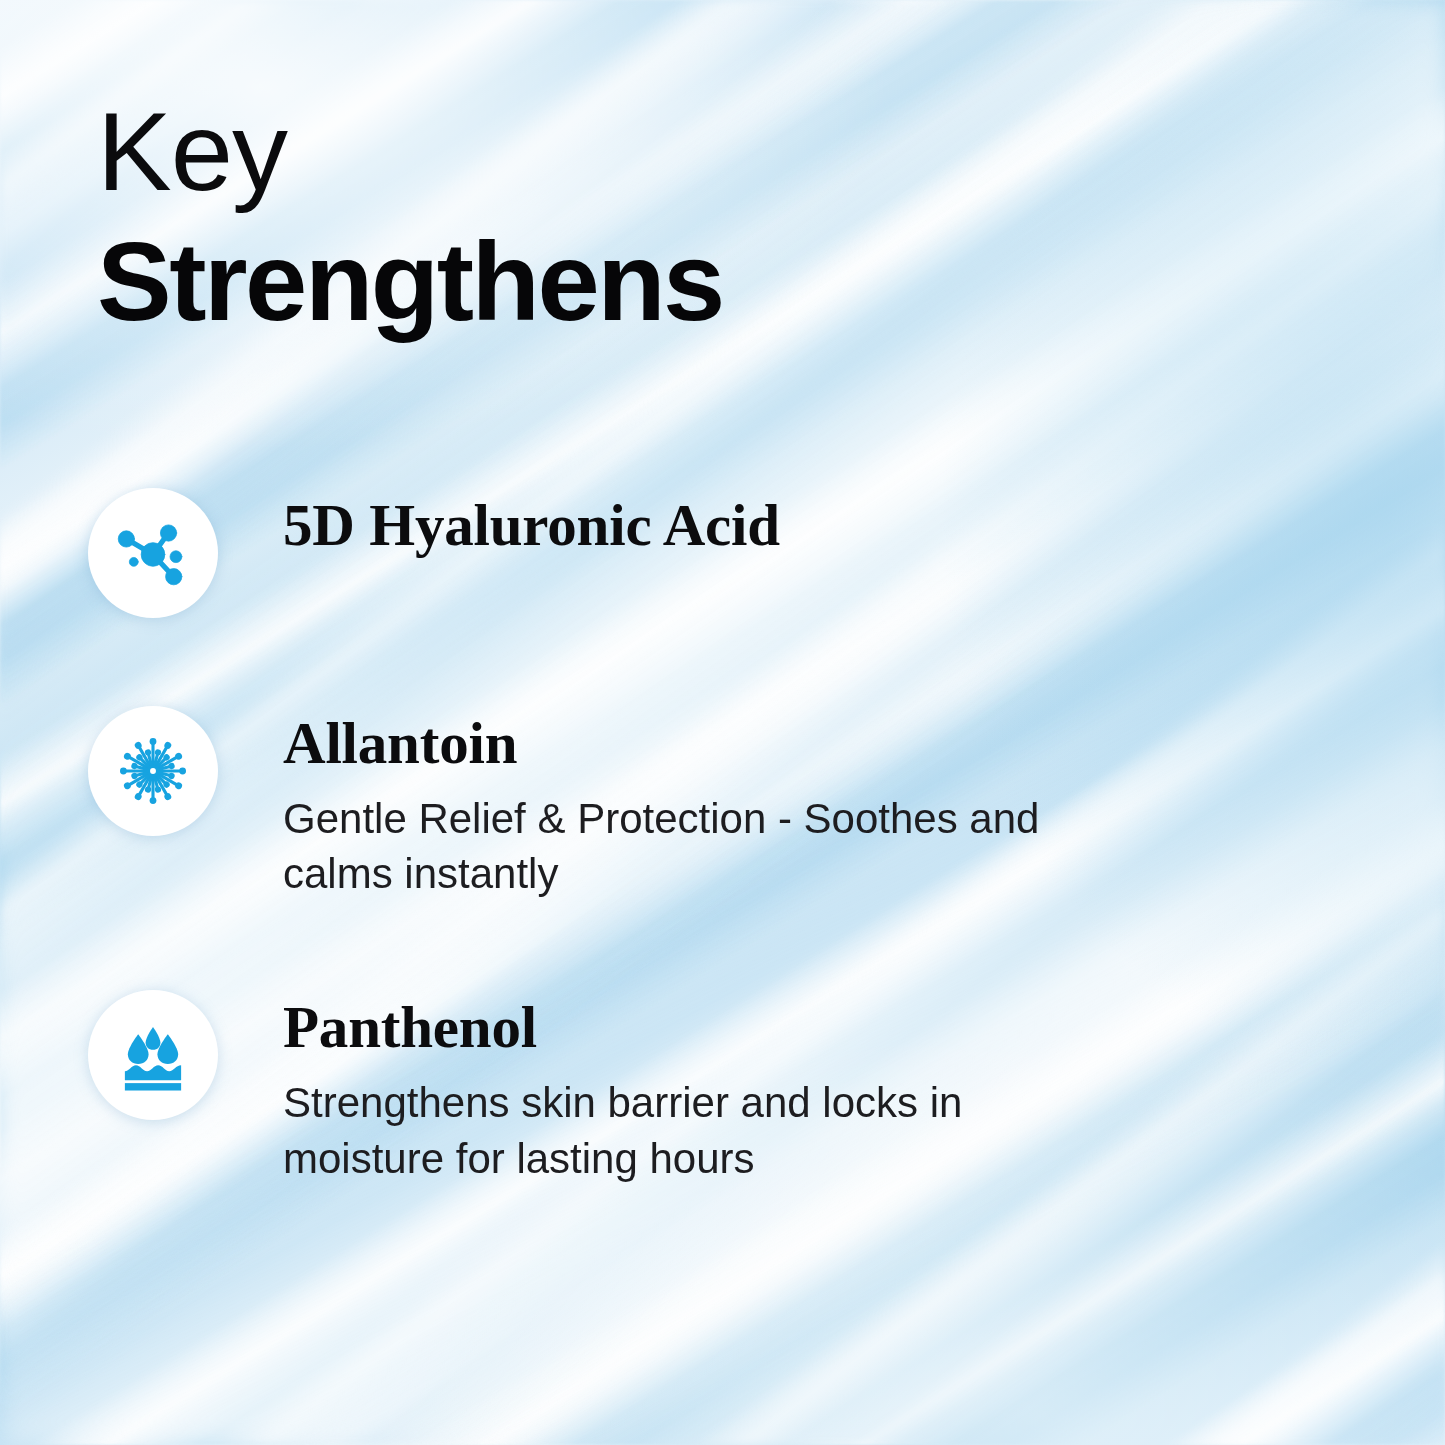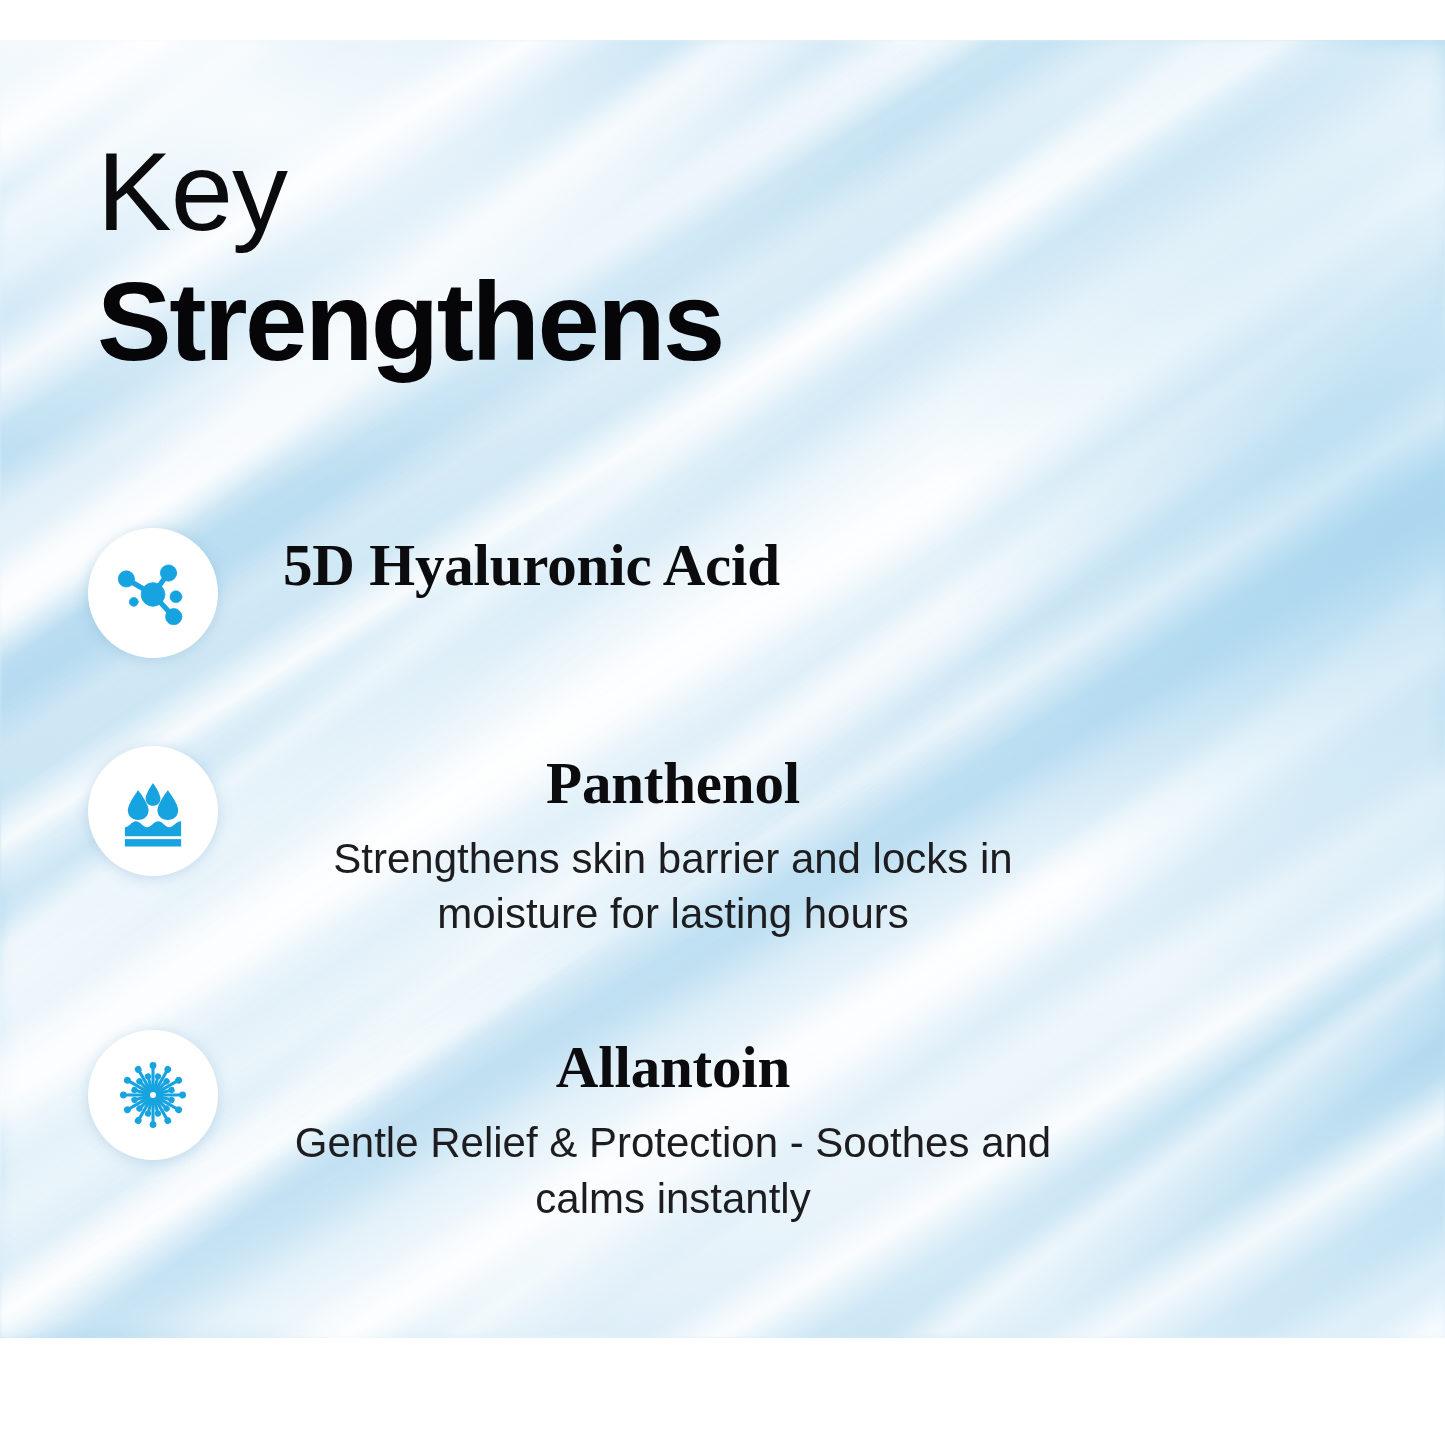--- a/index.html
+++ b/index.html
@@ -8,24 +8,23 @@
     padding: 0;
     background: #ffffff;
   }
   body {
     font-family: "Liberation Sans", sans-serif;
   }
 
   .poster {
     position: relative;
     width: 1445px;
-    height: 1298px;
+    height: 1445px;
     overflow: hidden;
     background: #f97316;
-    margin-top: 40px;
   }
 
   
   .bg-layer {
     position: absolute;
     inset: 0;
     pointer-events: none;
   }
 
   .bg-base {
@@ -136,21 +135,20 @@
     letter-spacing: -2.5px;
     color: #060608;
     margin-top: 18px;
   }
 
   .items {
     position: absolute;
     left: 88px;
     top: 488px;
     width: 1050px;
-    text-align: center;
   }
 
   .item {
     display: flex;
     align-items: flex-start;
     margin-bottom: 88px;
   }
   .item:last-child { margin-bottom: 0; }
 
   .icon-badge {
@@ -236,44 +234,20 @@
           </svg>
         </div>
         <div class="item-text">
           <h2 class="item-title">5D Hyaluronic Acid</h2>
         </div>
       </div>
 
       <div class="item">
         <div class="icon-badge">
           <svg viewBox="0 0 100 100" aria-hidden="true">
-            <g fill="#17A3E0">
-
-              <path d="M30 22 C30 22 16 40 16 49 C16 57 22 62 30 62 C38 62 44 57 44 49 C44 40 30 22 30 22 Z"></path>
-
-              <path d="M70 22 C70 22 56 40 56 49 C56 57 62 62 70 62 C78 62 84 57 84 49 C84 40 70 22 70 22 Z"></path>
-
-              <path d="M50 12 C50 12 40 26 40 33 C40 39 44 43 50 43 C56 43 60 39 60 33 C60 26 50 12 50 12 Z"></path>
-
-              <path d="M12 72 C18 72 21 64 27 64 C33 64 36 72 42 72 C48 72 51 64 57 64 C63 64 66 72 72 72
-                       C78 72 81 64 88 64 L88 84 L12 84 Z"></path>
-
-              <rect x="12" y="88" width="76" height="10"></rect>
-            </g>
-          </svg>
-        </div>
-        <div class="item-text">
-          <h2 class="item-title">Panthenol</h2>
-          <p class="item-desc">Strengthens skin barrier and locks in moisture for lasting hours</p>
-        </div>
-      </div>
-
-      <div class="item">
-        <div class="icon-badge">
-          <svg viewBox="0 0 100 100" aria-hidden="true">
             <g stroke="#17A3E0" fill="#17A3E0" stroke-width="4.2" stroke-linecap="round">
               <g id="spokes-long">
                 <g transform="rotate(0 50 50)">   
                     <line x1="50" y1="44" x2="50" y2="12"></line>
                     <circle cx="50" cy="10" r="4.6" stroke="none"></circle>
                   </g>
                 <g transform="rotate(30 50 50)">  
                     <line x1="50" y1="44" x2="50" y2="12"></line>
                     <circle cx="50" cy="10" r="4.6" stroke="none"></circle>
                   </g>
@@ -372,15 +346,39 @@
               <circle cx="50" cy="50" r="4" fill="#ffffff" stroke="none"></circle>
             </g>
           </svg>
         </div>
         <div class="item-text">
           <h2 class="item-title">Allantoin</h2>
           <p class="item-desc">Gentle Relief &amp; Protection - Soothes and calms instantly</p>
         </div>
       </div>
 
+      <div class="item">
+        <div class="icon-badge">
+          <svg viewBox="0 0 100 100" aria-hidden="true">
+            <g fill="#17A3E0">
+
+              <path d="M30 22 C30 22 16 40 16 49 C16 57 22 62 30 62 C38 62 44 57 44 49 C44 40 30 22 30 22 Z"></path>
+
+              <path d="M70 22 C70 22 56 40 56 49 C56 57 62 62 70 62 C78 62 84 57 84 49 C84 40 70 22 70 22 Z"></path>
+
+              <path d="M50 12 C50 12 40 26 40 33 C40 39 44 43 50 43 C56 43 60 39 60 33 C60 26 50 12 50 12 Z"></path>
+
+              <path d="M12 72 C18 72 21 64 27 64 C33 64 36 72 42 72 C48 72 51 64 57 64 C63 64 66 72 72 72
+                       C78 72 81 64 88 64 L88 84 L12 84 Z"></path>
+
+              <rect x="12" y="88" width="76" height="10"></rect>
+            </g>
+          </svg>
+        </div>
+        <div class="item-text">
+          <h2 class="item-title">Panthenol</h2>
+          <p class="item-desc">Strengthens skin barrier and locks in moisture for lasting hours</p>
+        </div>
+      </div>
+
     </div>
   </div>
 </div>
 
 </body></html>

